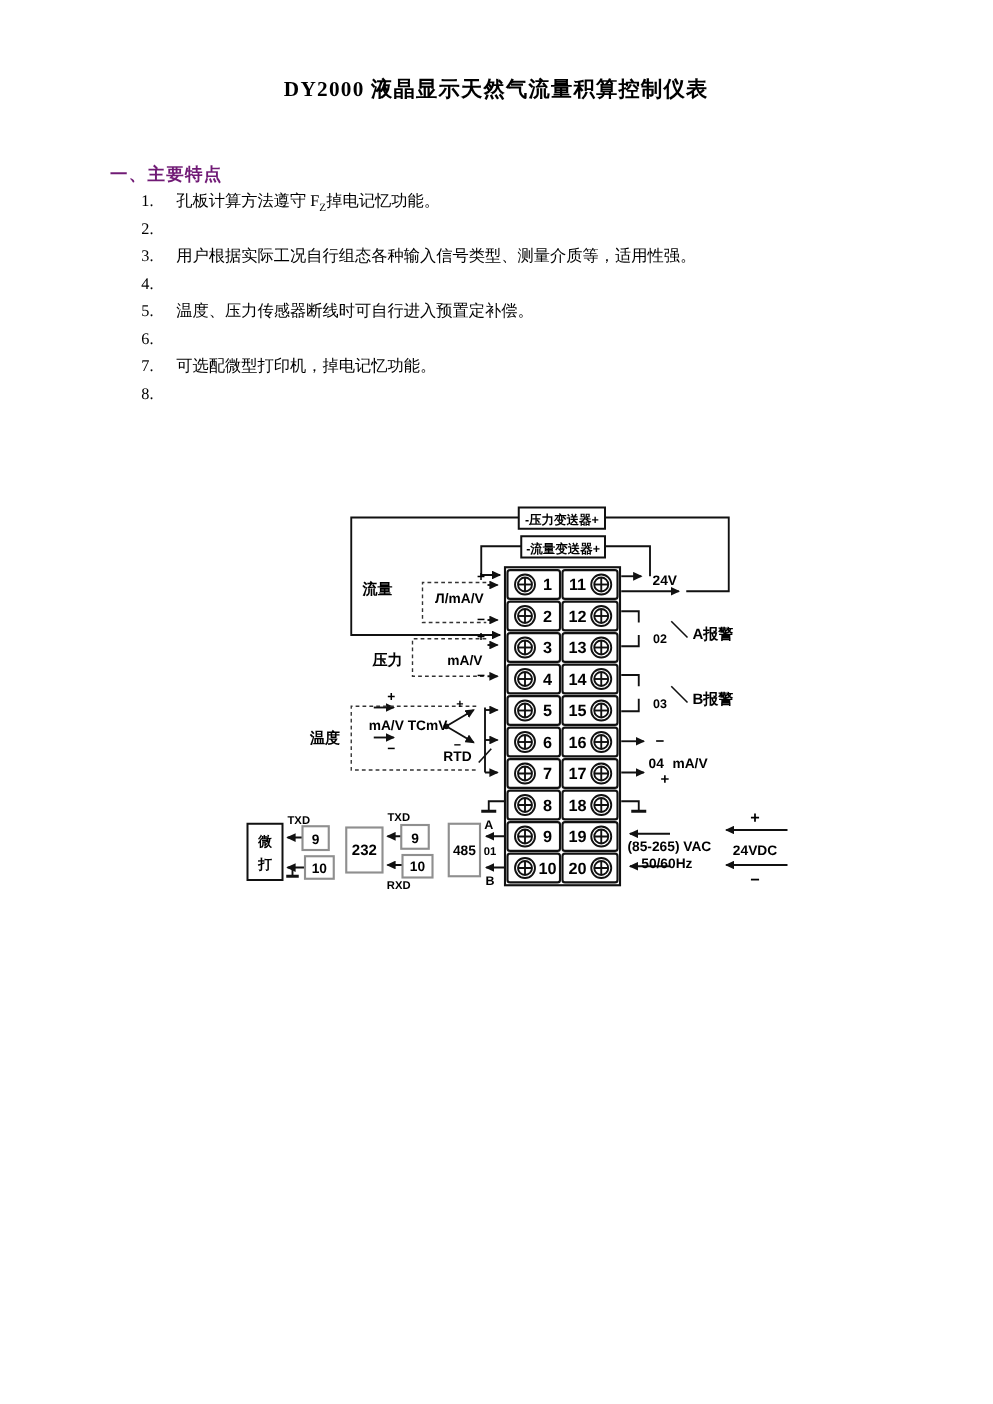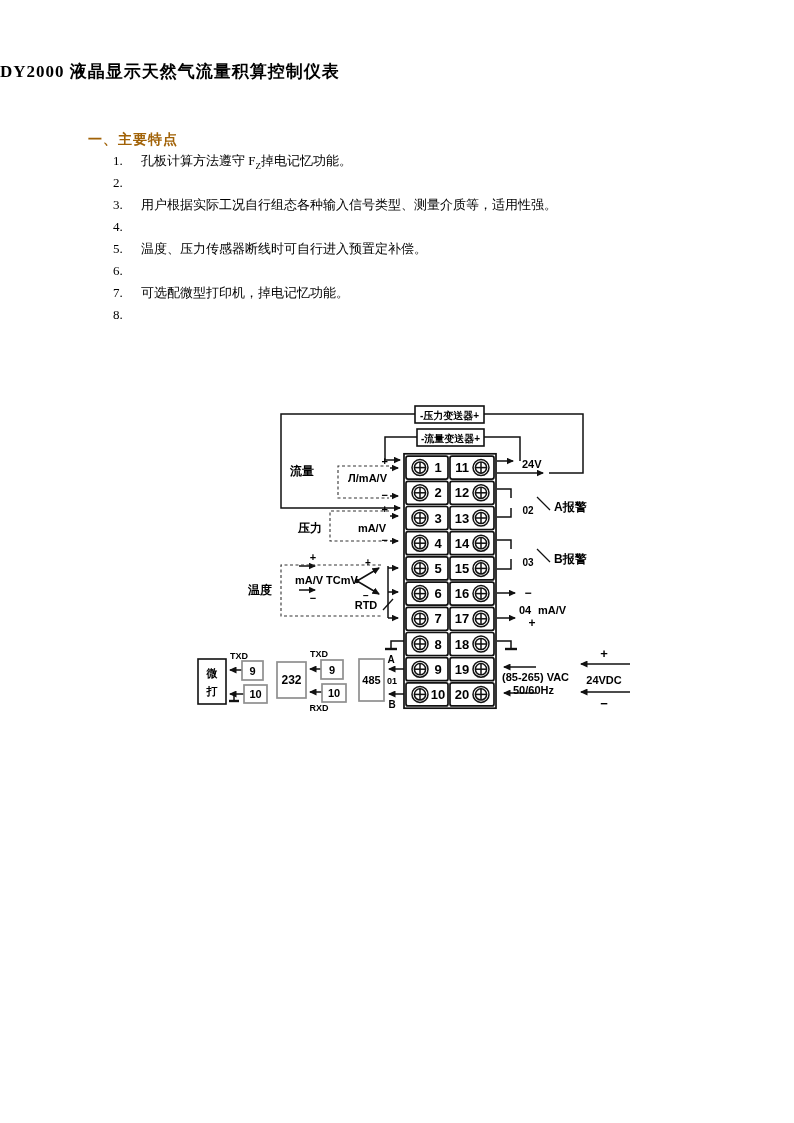--- a/index.html
+++ b/index.html
@@ -1,20 +1,20 @@
 <!DOCTYPE html>
 <html><head>
 <meta charset="utf-8">
 <style>
   html,body{margin:0;padding:0;background:#fff;}
   .page{position:relative;width:794px;height:1123px;background:#fff;color:#000;
         font-family:"Liberation Serif",serif;overflow:hidden;}
-  .title{position:absolute;top:60px;left:0;width:100%;
+  .title{position:absolute;top:60px;left:0;width:100%;text-align:center;
          font-size:17px;font-weight:bold;letter-spacing:1px;}
-  .sec{position:absolute;left:88px;color:#a16207;font-size:14px;font-weight:bold;
+  .sec{position:absolute;left:88px;color:#701a75;font-size:14px;font-weight:bold;
        font-family:"Liberation Sans",sans-serif;letter-spacing:1px;}
   .sec1{top:131px;} .sec2{top:357px;}
   .features{position:absolute;left:113px;top:150px;width:580px;}
   .fitem{height:22px;display:flex;font-size:13px;line-height:22px;}
   .fnum{width:28px;flex:0 0 28px;}
   .ftext sub{font-size:9px;}
   svg.diagram{position:absolute;left:185px;top:395px;}
   
   .w{stroke:#111;stroke-width:1.5;fill:none;stroke-linejoin:miter;}
   .wt{stroke:#111;stroke-width:1.3;fill:none;}

